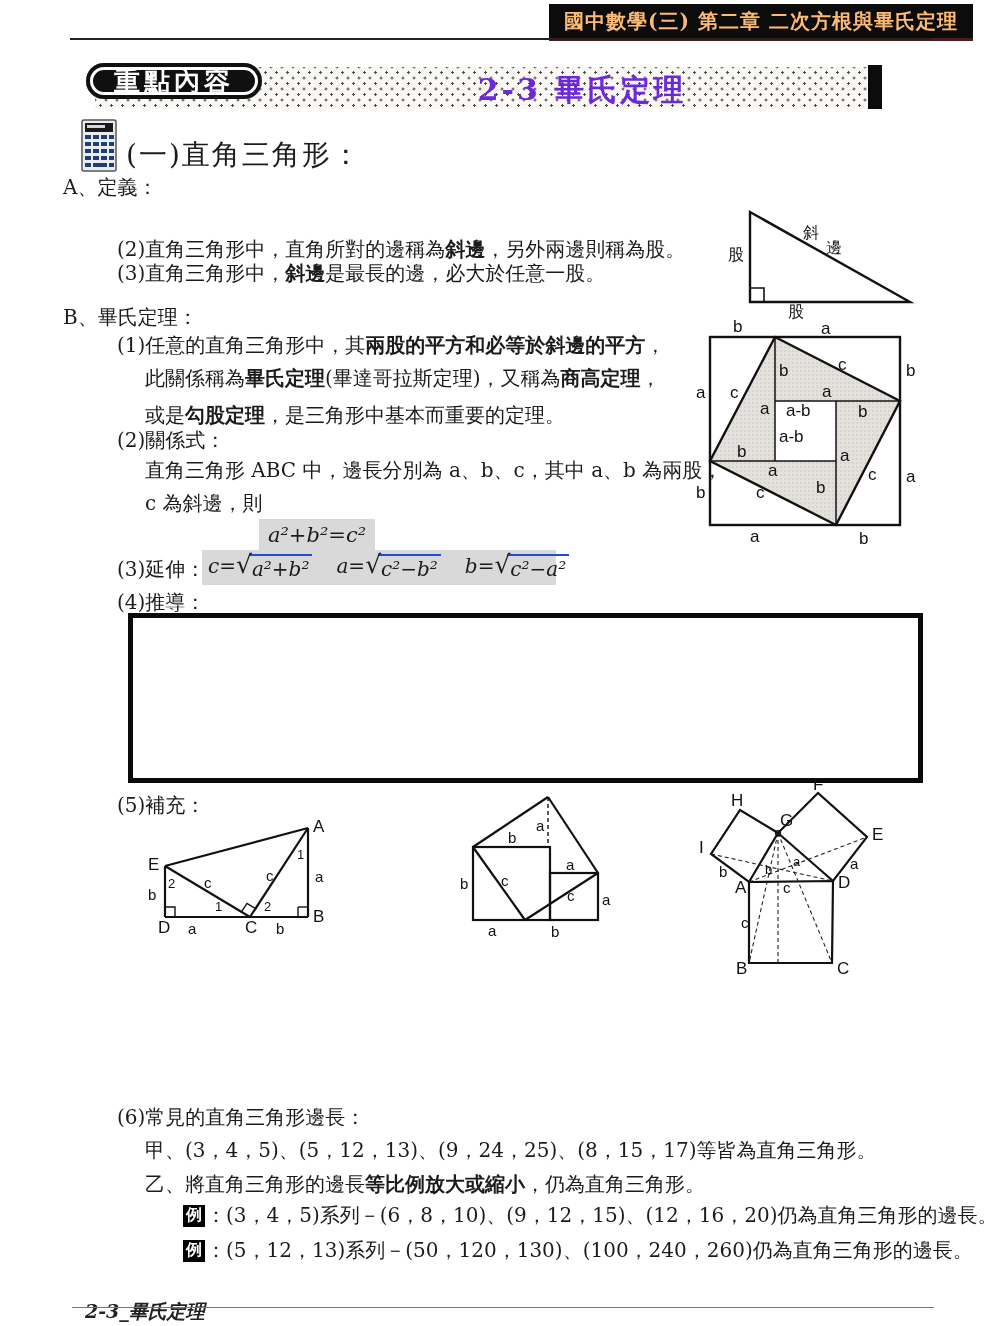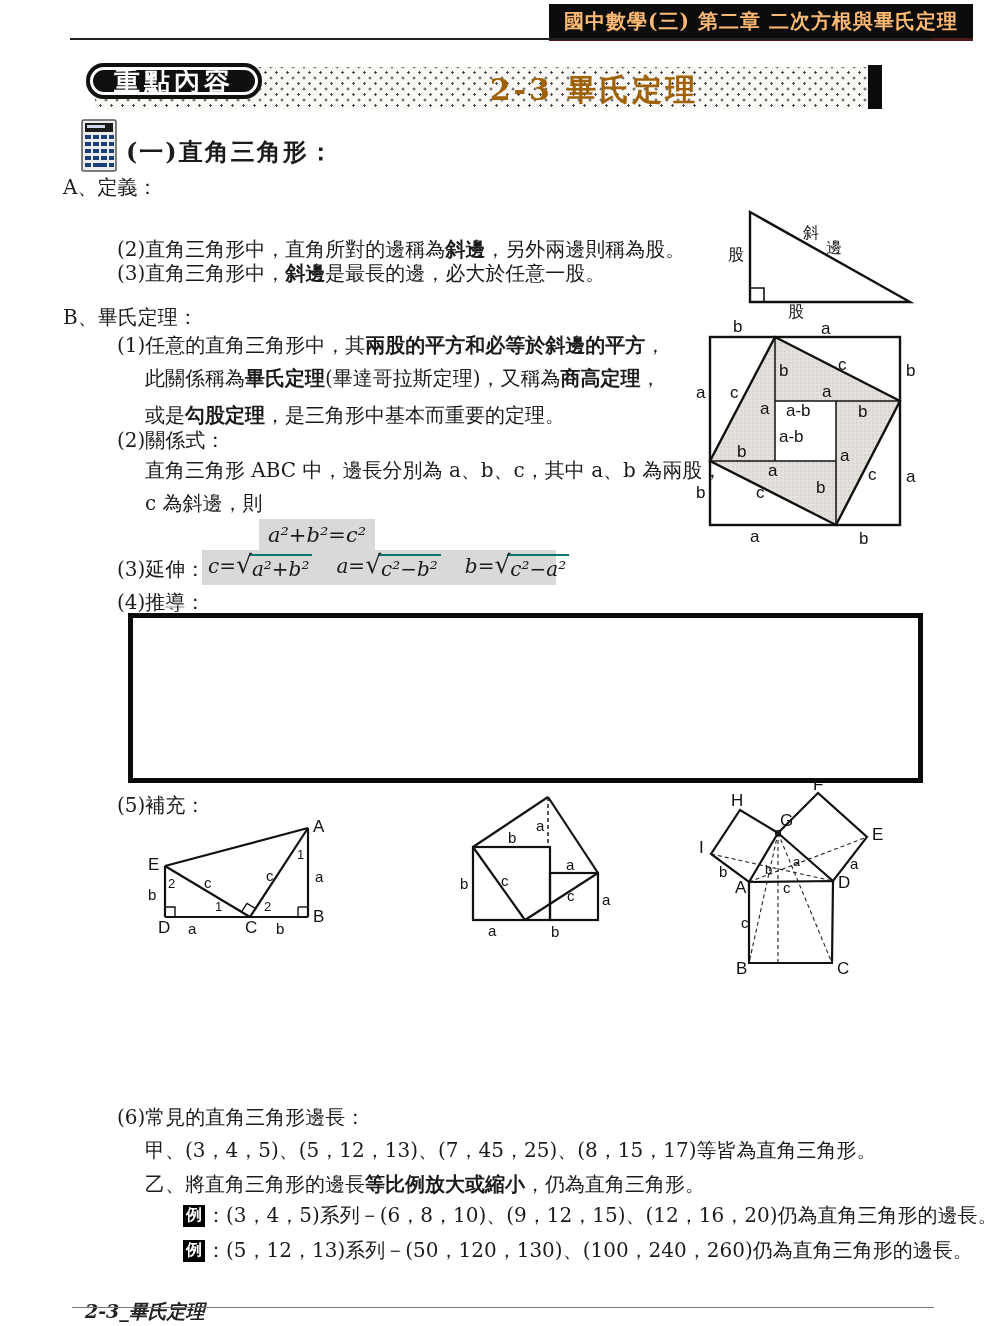--- a/index.html
+++ b/index.html
@@ -14,33 +14,33 @@
                color:#fdba74;font-size:20px;font-weight:600;letter-spacing:1px;}
   .header-rule{position:absolute;left:70px;top:38px;width:861px;height:0;border-top:2px solid #222;}
   
   .banner-dots{position:absolute;left:95px;top:67px;width:773px;height:42px;background-color:#faf8f5;
      background-image:radial-gradient(#4a4a4a 1.3px, transparent 1.4px),radial-gradient(#4a4a4a 1.3px, transparent 1.4px);
      background-size:11px 11px;background-position:0 0,5.5px 5.5px;}
   .badge{position:absolute;left:86px;top:63px;width:176px;height:36px;background:#101010;border-radius:22px;
          box-shadow:inset 0 0 0 4px #101010, inset 0 0 0 7px #ffffff;
          display:flex;align-items:center;justify-content:center;color:#fff;font-weight:bold;
          font-size:26px;letter-spacing:4px;}
-  .banner-title{position:absolute;left:454px;top:70px;width:280px;text-align:center;font-size:30px;
-                font-weight:800;letter-spacing:3px;color:#a16207;}
+  .banner-title{position:absolute;left:442px;top:70px;width:280px;text-align:center;font-size:30px;
+                font-weight:800;letter-spacing:3px;color:#6d28d9;}
   .banner-endbar{position:absolute;left:868px;top:65px;width:14px;height:44px;background:#0c0c0c;}
-  .sec-title{font-size:24px;font-weight:bold;letter-spacing:2px;}
+  .sec-title{font-size:28px;font-weight:normal;letter-spacing:2px;}
   
   .hl{background:#d9d9d9;}
   .main-formula{position:absolute;left:259px;top:519px;width:116px;height:31px;display:flex;
                 align-items:center;justify-content:center;font-style:italic;font-size:21px;}
   .ext-strip{position:absolute;left:202px;top:550px;width:354px;height:35px;display:flex;
              align-items:center;gap:24px;padding-left:6px;box-sizing:border-box;}
   .math{font-size:20px;font-style:italic;white-space:nowrap;display:inline-flex;align-items:flex-start;}
   .sqrt-sign{font-style:normal;font-size:25px;line-height:1;margin-right:-3px;position:relative;top:-2px;}
-  .radicand{border-top:2px solid #0f766e;padding:1px 3px 0 3px;font-style:italic;}
+  .radicand{border-top:2px solid #1d4ed8;padding:1px 3px 0 3px;font-style:italic;}
   .derivation-box{position:absolute;left:128px;top:613px;width:795px;height:170px;border:5px solid #0a0a0a;
                   box-sizing:border-box;background:#fff;}
   
   .ex-row{position:absolute;font-size:20px;white-space:nowrap;display:flex;align-items:center;}
   .ex-badge{display:inline-flex;width:22px;height:22px;background:#000;color:#fff;font-size:16px;
             font-weight:bold;align-items:center;justify-content:center;margin-right:1px;flex:none;}
   
   .footer-left{position:absolute;left:85px;top:1283px;font-size:19px;font-style:italic;font-weight:bold;color:#222;margin-top:16px;}
   .footer-line{position:absolute;left:72px;top:1307px;width:862px;border-top:1.5px solid #777;}
   .page-tab{position:absolute;left:853px;top:1288px;width:80px;height:32px;border:2px solid #aaa;border-bottom:none;
@@ -268,21 +268,21 @@
     <text class="fl-big" x="154" y="196">C</text>
     <text class="fl" x="36" y="99">b</text>
     <text class="fl-sm" x="82" y="96">b</text>
     <text class="fl-sm" x="110" y="88">a</text>
     <text class="fl" x="167" y="91">a</text>
     <text class="fl" x="100" y="115">c</text>
     <text class="fl" x="58" y="150">c</text>
   </svg>
 
   <div class="line" style="left:117px;top:1104px">(6)常見的直角三角形邊長：</div>
-  <div class="line" style="left:145px;top:1137px">甲、(3，4，5)、(5，12，13)、(7，45，25)、(8，15，17)等皆為直角三角形。</div>
+  <div class="line" style="left:145px;top:1137px">甲、(3，4，5)、(5，12，13)、(9，24，25)、(8，15，17)等皆為直角三角形。</div>
   <div class="line" style="left:145px;top:1171px"><span>乙、將直角三角形的邊長</span><b>等比例放大或縮小</b><span>，仍為直角三角形。</span></div>
 
   <div class="ex-row" style="left:183px;top:1202px">
     <span class="ex-badge">例</span>
     <span>：(3，4，5)系列－(6，8，10)、(9，12，15)、(12，16，20)仍為直角三角形的邊長。</span>
   </div>
   <div class="ex-row" style="left:183px;top:1237px">
     <span class="ex-badge">例</span>
     <span>：(5，12，13)系列－(50，120，130)、(100，240，260)仍為直角三角形的邊長。</span>
   </div>

